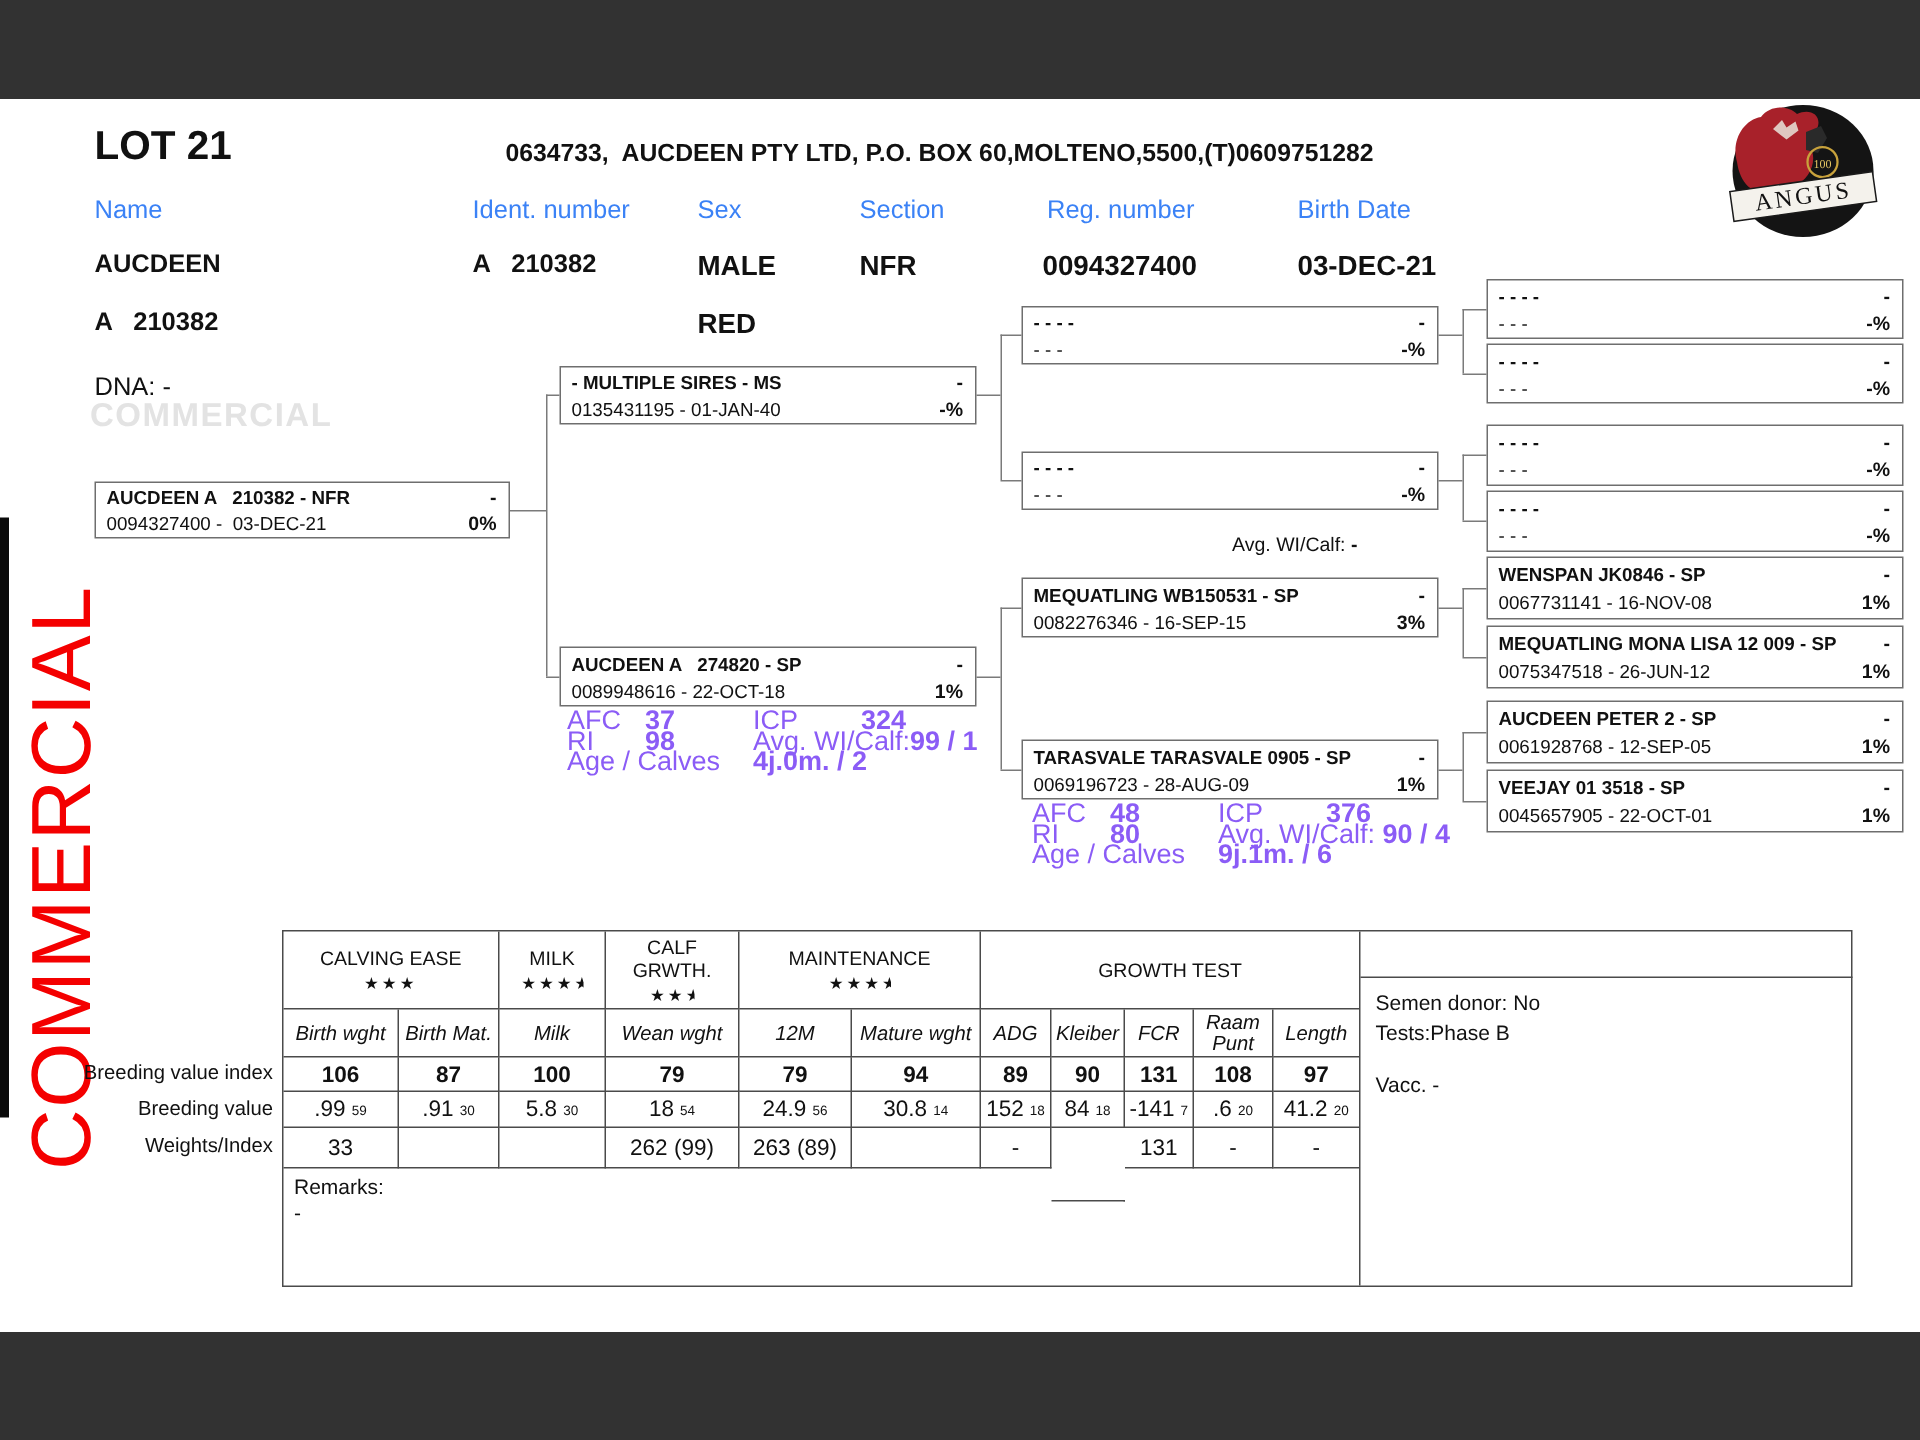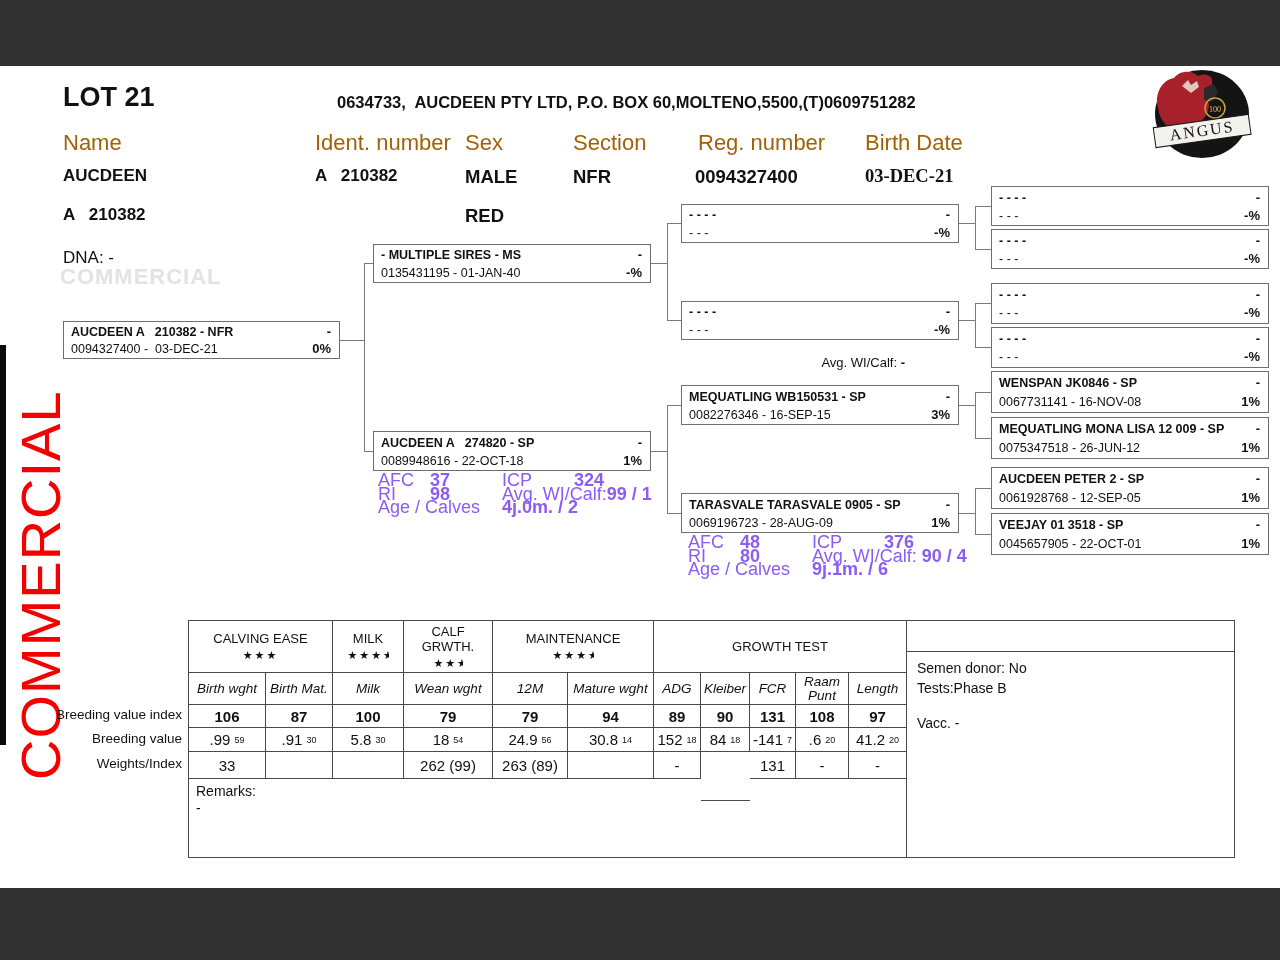--- a/index.html
+++ b/index.html
@@ -5,21 +5,21 @@
   html,body{margin:0;padding:0;background:#000;}
   #screen{position:relative;width:1280px;height:960px;background:#323232;
     font-family:"Liberation Sans",sans-serif;overflow:hidden;}
   #page{position:absolute;left:0;top:66px;width:1280px;height:822px;background:#ffffff;}
   .abs{position:absolute;}
   .b{font-weight:bold;}
 
   
   .lot{font-size:27px;font-weight:bold;color:#111;}
   .breeder{font-size:16.5px;font-weight:bold;color:#111;white-space:pre;}
-  .flabel{font-size:22px;color:#a16207;}
+  .flabel{font-size:17px;color:#3b82f6;}
   .fval{font-size:17px;font-weight:bold;color:#111;white-space:pre;}
   .fval.big{font-size:18.5px;}
   .dna{font-size:17px;color:#111;}
   .wm-faint{font-size:22px;font-weight:bold;color:#e3e3e3;letter-spacing:1px;}
   .wm-red{position:absolute;left:8px;top:714px;transform-origin:0 0;transform:rotate(-90deg);
     width:450px;font-size:56px;color:#f40000;letter-spacing:1px;white-space:pre;}
 
   
   .pbox{position:absolute;border:1px solid #6e6e6e;background:#fff;box-sizing:border-box;
     display:flex;flex-direction:column;justify-content:space-around;padding:1px 8px 1px 7px;}
@@ -80,21 +80,21 @@
         <div class="abs flabel" style="left: 315px; top: 64px;">Ident. number</div>
         <div class="abs fval" style="left: 315px; top: 100px;">A   210382</div>
         <div class="abs flabel" style="left: 465px; top: 64px;">Sex</div>
         <div class="abs fval big" style="left: 465px; top: 100px;">MALE</div>
         <div class="abs fval big" style="left: 465px; top: 139px;">RED</div>
         <div class="abs flabel" style="left: 573px; top: 64px;">Section</div>
         <div class="abs fval big" style="left: 573px; top: 100px;">NFR</div>
         <div class="abs flabel" style="left: 698px; top: 64px;">Reg. number</div>
         <div class="abs fval big" style="left: 695px; top: 100px;">0094327400</div>
         <div class="abs flabel" style="left: 865px; top: 64px;">Birth Date</div>
-        <div class="abs fval big" style="left: 865px; top: 100px; font-family: Liberation Serif, serif;">03-DEC-21</div>
+        <div class="abs fval big" style="left: 865px; top: 100px;">03-DEC-21</div>
       </div>
     <div class="abs dna" style="left:63px;top:182px;">DNA: -</div>
     <div class="abs wm-faint" style="left:60px;top:198px;">COMMERCIAL</div>
     <div class="wm-red">COMMERCIAL</div>
     <div class="leftstrip"></div>
 
     <div id="logo">
       <svg width="100" height="94" viewBox="0 0 100 94">
         <ellipse cx="50" cy="46" rx="47" ry="44" fill="#141414"></ellipse>
         <path d="M6,40 C2,26 10,12 22,10 C28,2 40,2 46,8 C54,4 62,8 60,16 L55,30 C60,40 54,52 44,56 L30,62 C16,62 8,54 6,40 Z" fill="#a8212a"></path>

